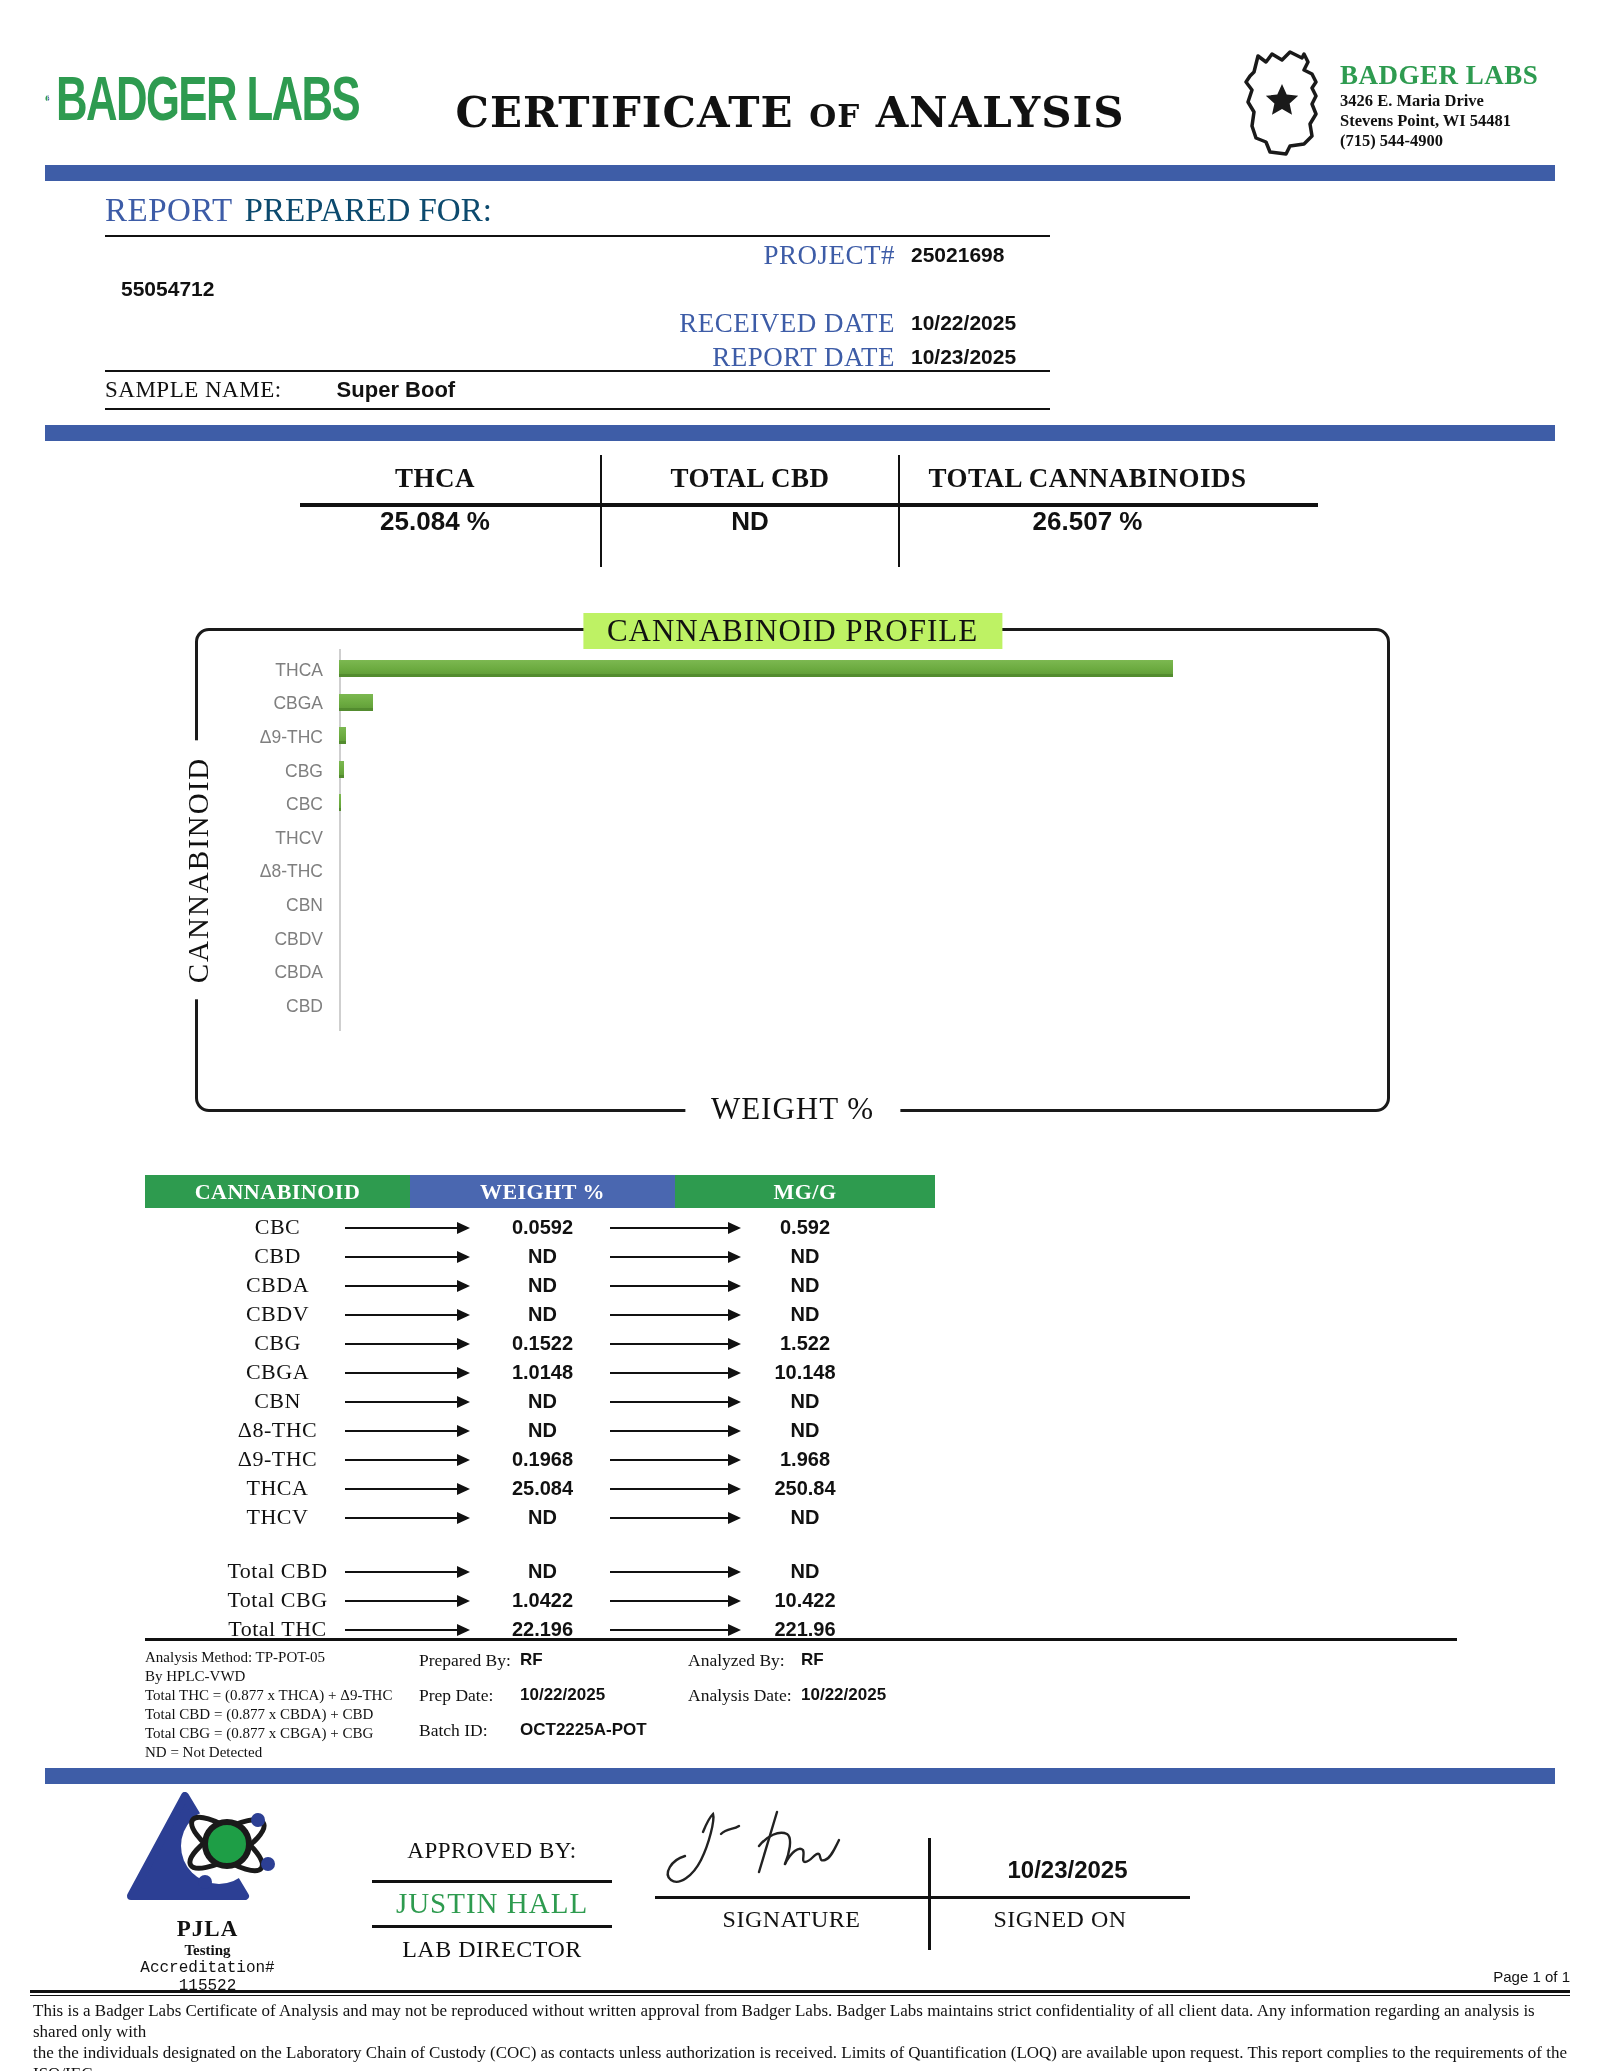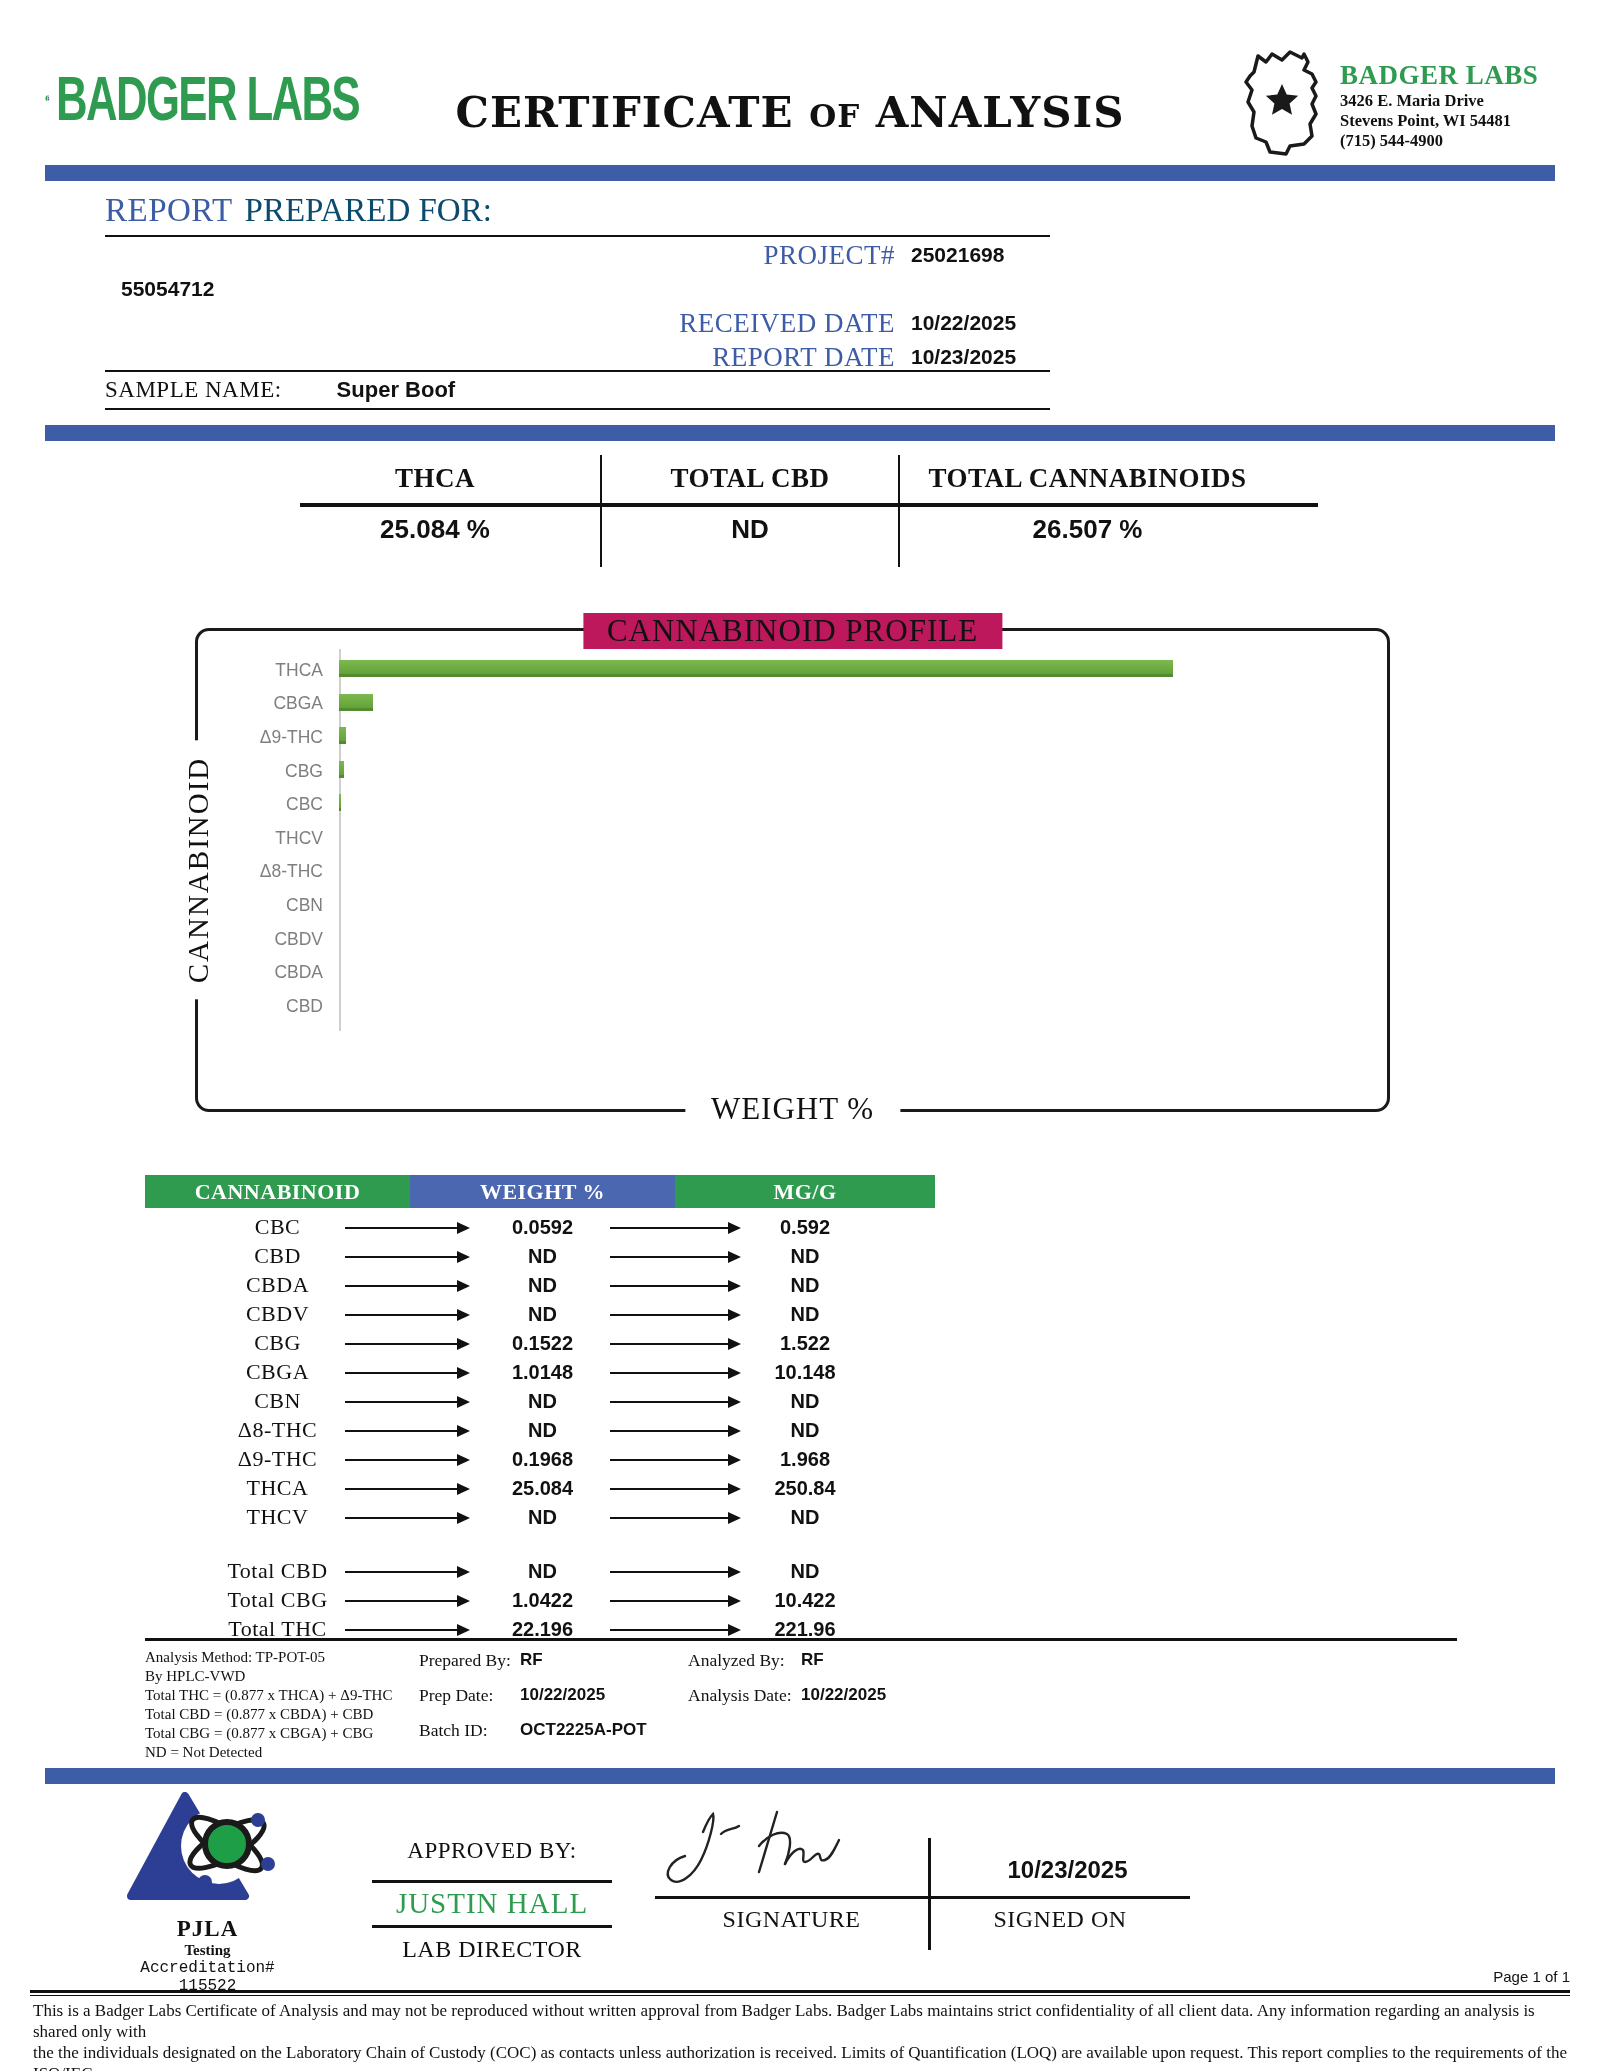--- a/index.html
+++ b/index.html
@@ -32,27 +32,27 @@
   .fvalue { margin-left:16px; font-family:"Liberation Sans", sans-serif; font-size:21px; font-weight:bold; color:#111; }
 
   .sample { left:105px; top:370px; width:945px; border-top:2.5px solid #111; border-bottom:2.5px solid #111; height:40px; display:flex; align-items:center; }
   .sample .slabel { font-size:23px; letter-spacing:0.5px; }
   .sample .svalue { margin-left:55px; font-family:"Liberation Sans", sans-serif; font-size:22px; font-weight:bold; }
 
   
   .summary { left:270px; top:455px; width:1005px; height:112px; display:flex; }
   .scell { text-align:center; padding-top:8px; }
   .scell .shead { font-size:27px; font-weight:bold; letter-spacing:0.5px; }
-  .scell .sval { margin-top:20px; font-family:"Liberation Sans", sans-serif; font-size:26px; font-weight:bold; }
+  .scell .sval { margin-top:12px; font-family:"Liberation Sans", sans-serif; font-size:26px; font-weight:bold; }
   .sc1 { width:330px; } .sc2 { width:300px; border-left:2.5px solid #111; border-right:2.5px solid #111; } .sc3 { width:375px; }
   .sum-line { left:300px; top:503px; width:1018px; height:3.5px; background:#111; }
 
   
   .chart-box { left:195px; top:628px; width:1195px; height:484px; border:3px solid #1a1a1a; border-radius:14px; }
-  .ctitle { position:absolute; top:0; left:50%; transform:translate(-50%,-50%); background:#be185d; padding:0 24px; font-size:31px; letter-spacing:1px; white-space:nowrap; }
+  .ctitle { position:absolute; top:0; left:50%; transform:translate(-50%,-50%); background:#bef264; padding:0 24px; font-size:31px; letter-spacing:1px; white-space:nowrap; }
   .xlab { position:absolute; bottom:0; left:50%; transform:translate(-50%,50%); background:#fff; padding:0 26px; font-size:31px; letter-spacing:1px; white-space:nowrap; }
   .ylab { position:absolute; left:0; top:50%; transform:translate(-50%,-50%) rotate(-90deg); background:#fff; padding:0 16px; font-size:29px; letter-spacing:2px; white-space:nowrap; }
   .plot-rows { position:absolute; left:0; top:22px; width:100%; }
   .crow { position:relative; height:33.6px; }
   .clabel { position:absolute; left:0; top:50%; transform:translateY(-50%); width:125px; text-align:right; color:#7f7f7f; font-family:"Liberation Sans", sans-serif; font-size:17.5px; }
   .cbar { position:absolute; left:141px; top:7px; height:17px; background:linear-gradient(180deg,#7cb851 0%,#6dac41 60%,#63a03a 100%); border-bottom:3px solid #538c2f; }
   .vaxis { position:absolute; left:141px; top:18px; width:1.5px; height:382px; background:#cfcfcf; }
   .ticks { position:absolute; left:0; top:425px; width:100%; height:24px; }
   .tick { position:absolute; width:90px; margin-left:-45px; text-align:center; color:#7f7f7f; font-family:"Liberation Sans", sans-serif; font-size:17.5px; }
 

